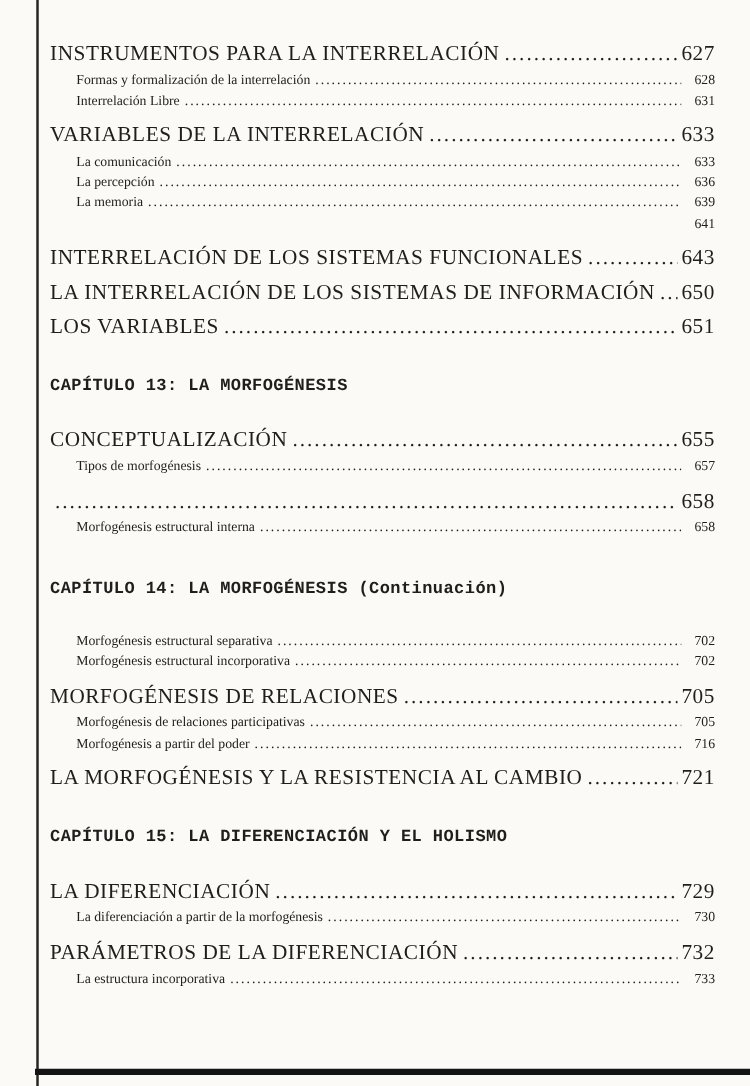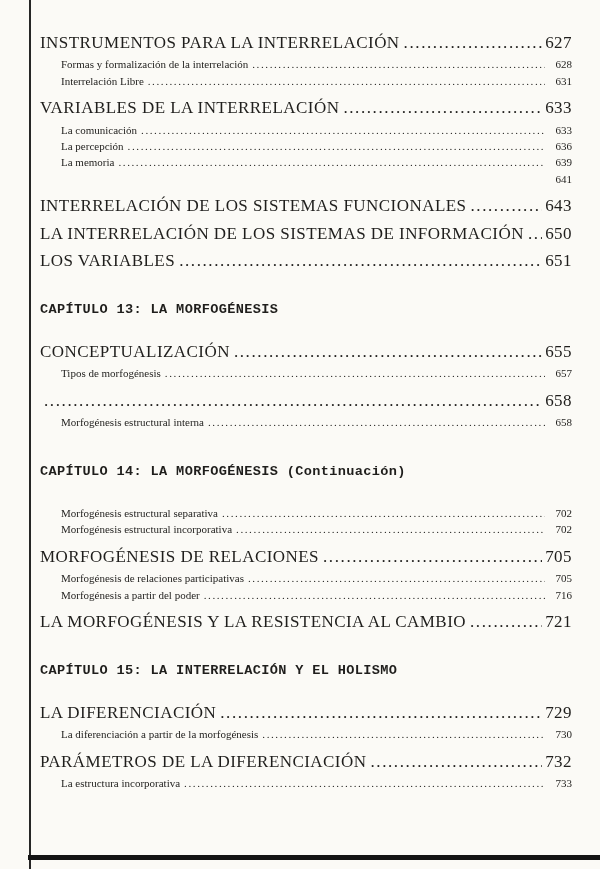--- a/index.html
+++ b/index.html
@@ -198,21 +198,21 @@
     <span class="label">Morfogénesis a partir del poder</span>
     <span class="leader"></span>
     <span class="page-num">716</span>
   </div>
       <div class="row section">
     <span class="label">LA MORFOGÉNESIS Y LA RESISTENCIA AL CAMBIO</span>
     <span class="leader"></span>
     <span class="page-num">721</span>
   </div>
       <div class="row chapter no-leader">
-    <span class="label">CAPÍTULO 15: LA INTERRELACIÓN Y EL HOLISMO</span>
+    <span class="label">CAPÍTULO 15: LA DIFERENCIACIÓN Y EL HOLISMO</span>
 
   </div>
       <div class="row section">
     <span class="label">LA DIFERENCIACIÓN</span>
     <span class="leader"></span>
     <span class="page-num">729</span>
   </div>
       <div class="row sub">
     <span class="label">La diferenciación a partir de la morfogénesis</span>
     <span class="leader"></span>

